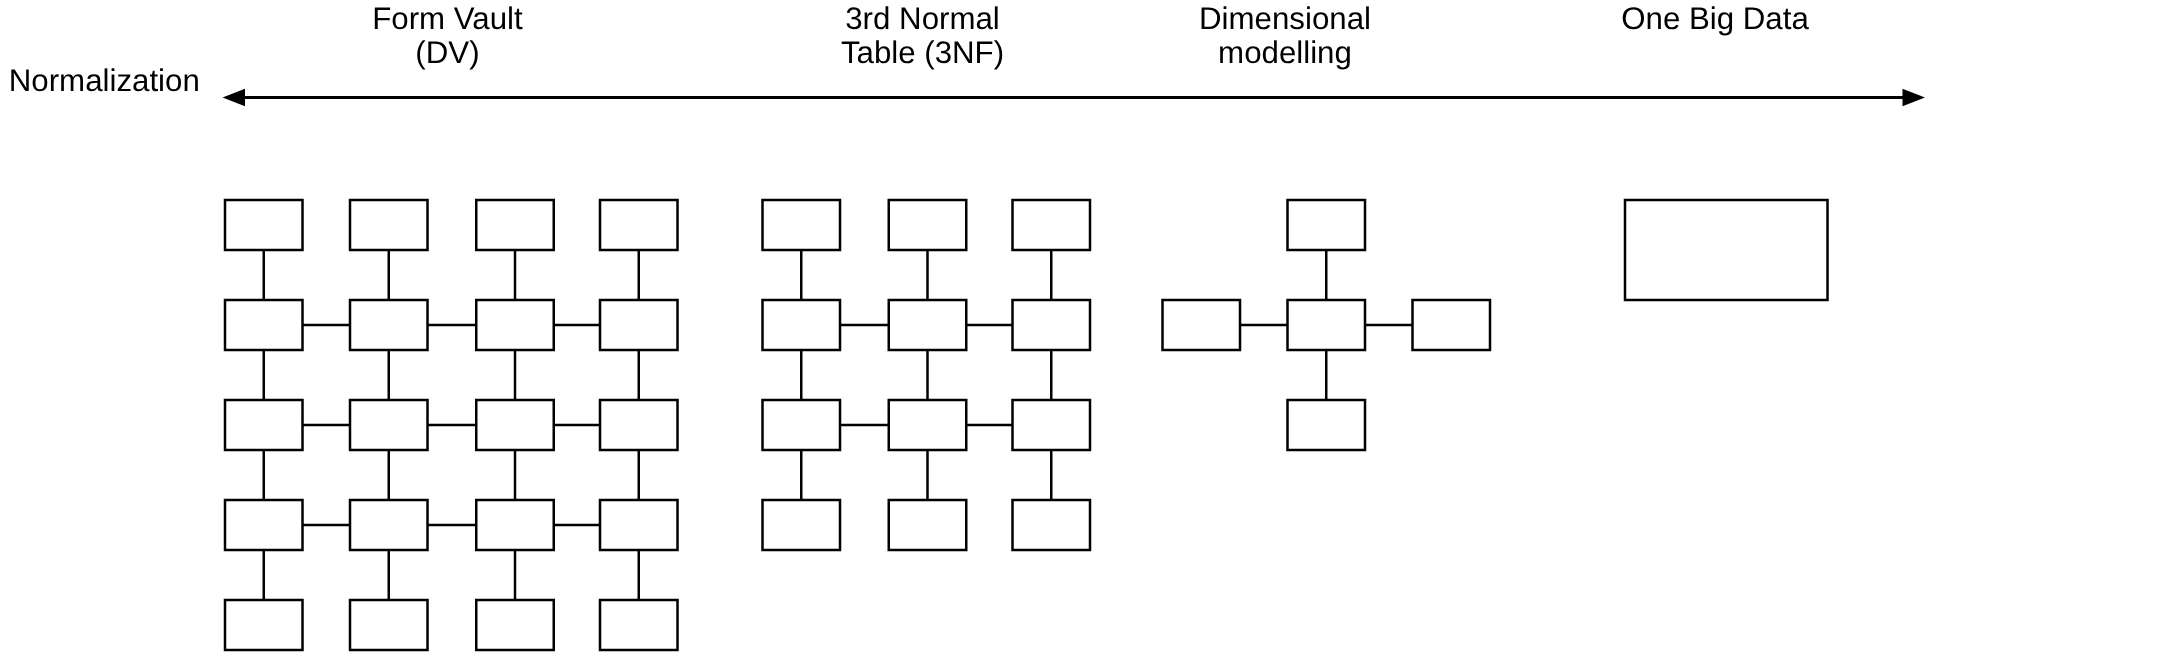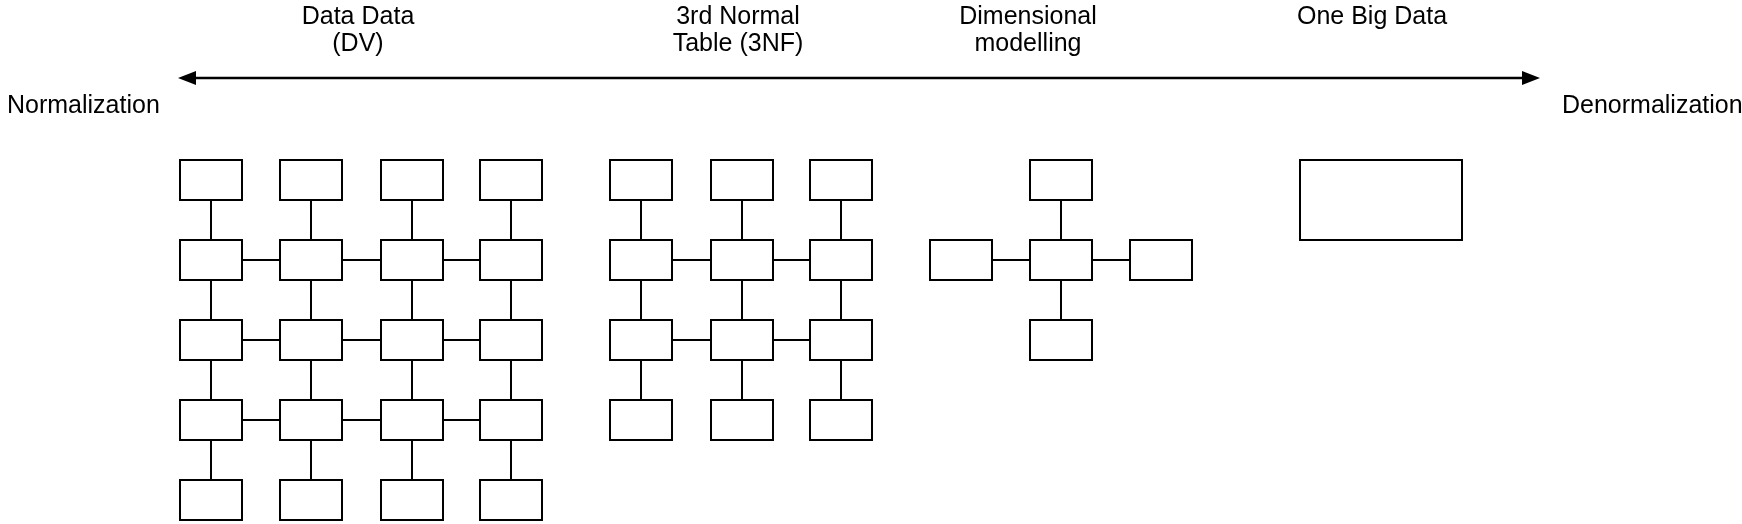--- a/index.html
+++ b/index.html
@@ -29,21 +29,20 @@
     font-size: 25px;
     line-height: 27px;
     white-space: nowrap;
   }
   .side-label {
     position: absolute;
     top: 51px;
     font-size: 25px;
     line-height: 28px;
     white-space: nowrap;
-    margin-top: 39px;
   }
 </style>
 </head>
 <body>
 
 <div class="stage">
 
   <svg id="diagram-svg" width="1742" height="524" viewBox="0 0 1742 524">
       <line x1="211" y1="200" x2="211" y2="240" stroke="#000000" stroke-width="2"></line>
       <line x1="311" y1="200" x2="311" y2="240" stroke="#000000" stroke-width="2"></line>
@@ -125,24 +124,23 @@
       <rect x="1030" y="320" width="62" height="40" fill="#ffffff" stroke="#000000" stroke-width="2"></rect>
       <rect x="1030" y="240" width="62" height="40" fill="#ffffff" stroke="#000000" stroke-width="2"></rect>
       <rect x="1300" y="160" width="162" height="80" fill="#ffffff" stroke="#000000" stroke-width="2"></rect>
       <line x1="192" y1="78" x2="1526" y2="78" stroke="#000000" stroke-width="2.5"></line>
       <polygon points="178,78 196,71 196,85" fill="#000000"></polygon>
       <polygon points="1540,78 1522,71 1522,85" fill="#000000"></polygon>
     </svg>
 
   <div class="side-label" style="left:7px">Normalization</div>
 
-  <div class="side-label" style="left:1562px">Denormalization</div>
 
   <div class="approach-label" style="left:358px">
-    <div>Data Data</div>
+    <div>Form Vault</div>
     <div>(DV)</div>
   </div>
 
   <div class="approach-label" style="left:738px">
     <div>3rd Normal</div>
     <div>Table (3NF)</div>
   </div>
 
   <div class="approach-label" style="left:1028px">
     <div>Dimensional</div>

